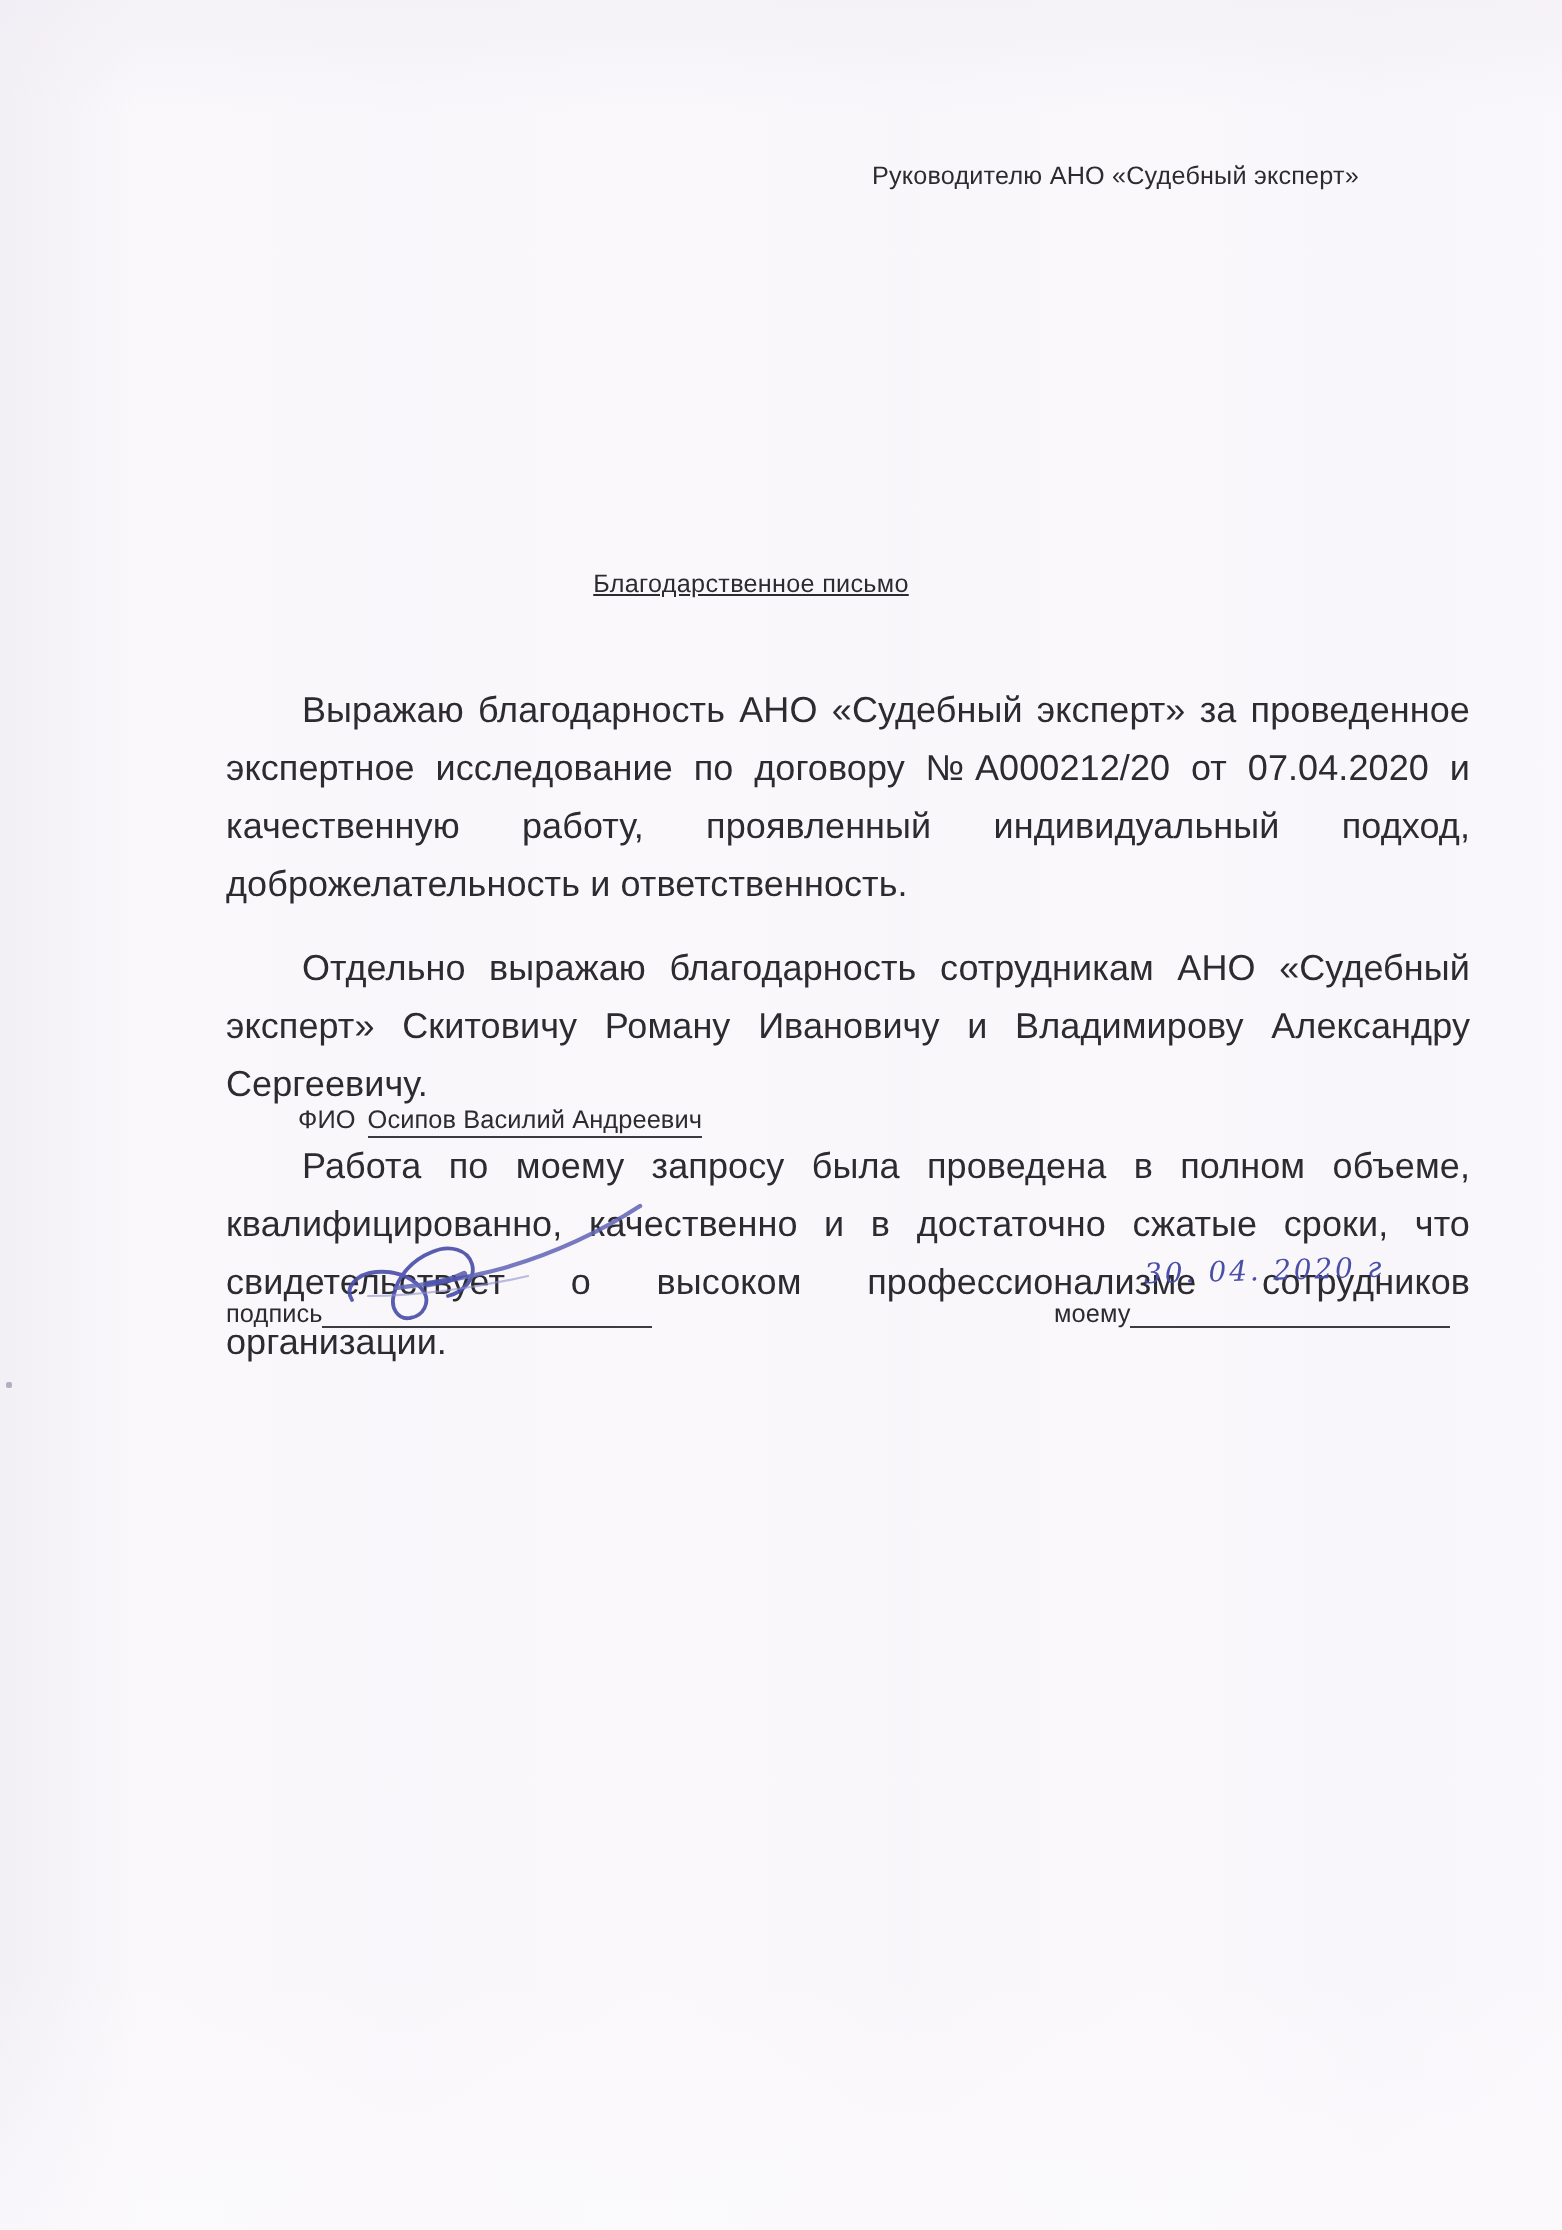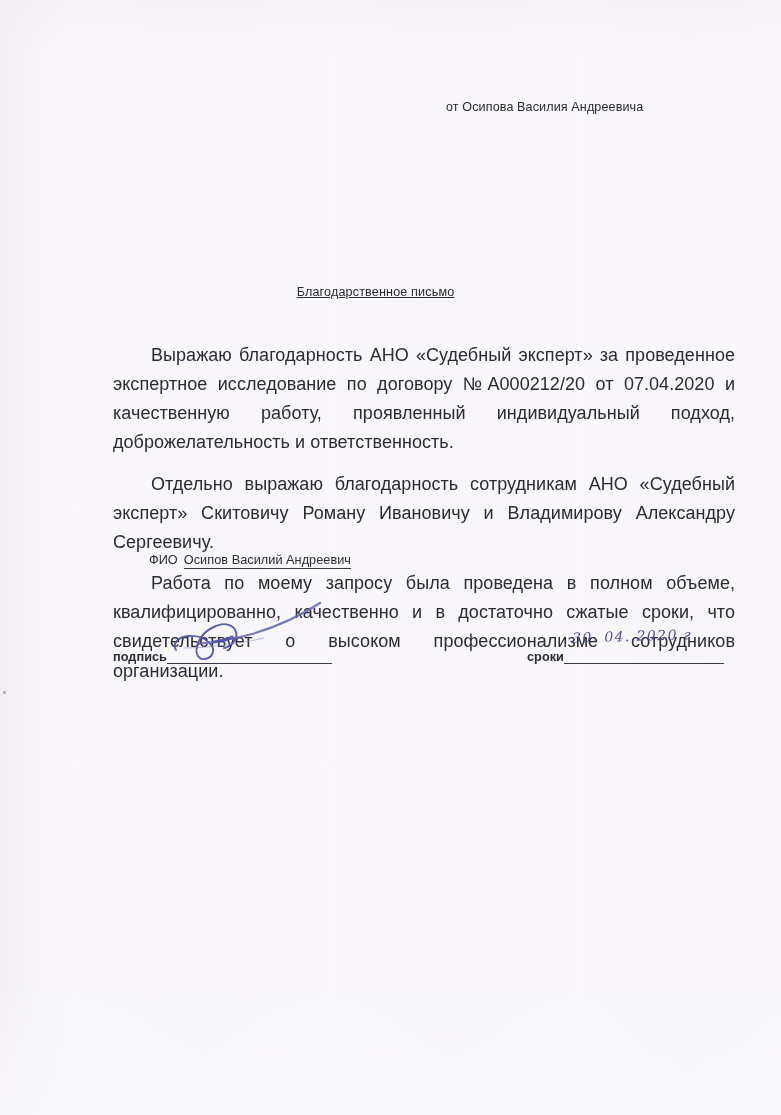--- a/index.html
+++ b/index.html
@@ -114,21 +114,20 @@
     left: 113px;
     top: 640px;
     width: 622px;
     height: 24px;
   }
   .field { position: absolute; white-space: nowrap; }
   .field-label {
     font-size: 12.7px;
     letter-spacing: 0.05px;
     vertical-align: bottom;
-    font-weight: bold;
   }
   .rule {
     display: inline-block;
     border-bottom: 1.4px solid #3c3c42;
     vertical-align: bottom;
     height: 12px;
   }
   .sign-field { left: 0px; bottom: 0; }
   .sign-field .rule { width: 165px; }
   .date-field { left: 414px; bottom: 0; }
@@ -167,41 +166,41 @@
     opacity: 0.75;
   }
 </style>
 </head>
 <body>
 
 <div class="page">
   <div class="layer">
 
     <div class="addressee">
-      <div class="line2">от  Осипова Василия Андреевича</div>
+      <div>Руководителю АНО «Судебный эксперт»</div>
     </div>
 
     <div class="doc-title">Благодарственное письмо</div>
 
     <div class="body-block">
       <p class="para">Выражаю благодарность АНО «Судебный эксперт» за проведенное экспертное исследование по договору №А000212/20 от 07.04.2020 и качественную работу, проявленный индивидуальный подход, доброжелательность и ответственность.</p>
       <p class="para">Отдельно выражаю благодарность сотрудникам АНО «Судебный эксперт» Скитовичу Роману Ивановичу и Владимирову Александру Сергеевичу.</p>
       <p class="para">Работа по моему запросу была проведена в полном объеме, квалифицированно, качественно и в достаточно сжатые сроки, что свидетельствует о высоком профессионализме сотрудников организации.</p>
     </div>
 
     <div class="fio-row">
       <span class="fio-label">ФИО</span><span class="fio-value">Осипов Василий  Андреевич</span>
     </div>
 
     <div class="sign-row">
       <div class="field sign-field">
         <span class="field-label">подпись</span><span class="rule"></span>
       </div>
       <div class="field date-field">
-        <span class="field-label">сроки</span><span class="rule"></span>
+        <span class="field-label">моему</span><span class="rule"></span>
       </div>
     </div>
 
     <div class="signature-mark">
       <svg width="200" height="72" viewBox="0 0 200 72" fill="none" xmlns="http://www.w3.org/2000/svg">
         <path d="M8 58 C4 52, 10 45, 20 44 C32 43, 40 48, 44 54 C47 59, 44 66, 37 67 C31 68, 27 62, 29 55 C31 46, 38 38, 48 34 C57 30, 66 33, 68 40 C70 47, 64 54, 56 56" stroke="#4a4fa8" stroke-width="1.9" stroke-linecap="round" stroke-linejoin="round" opacity="0.92"></path>
         <path d="M30 52 C48 50, 66 47, 84 42 C108 35, 132 24, 152 11" stroke="#6468b8" stroke-width="2.2" stroke-linecap="round" opacity="0.88"></path>
         <path d="M46 50 C54 49, 60 47, 64 45" stroke="#4a4fa8" stroke-width="3.2" stroke-linecap="round" opacity="0.8"></path>
         <path d="M16 56 C40 56, 70 52, 96 46" stroke="#8e91cc" stroke-width="1.1" stroke-linecap="round" opacity="0.6"></path>
       </svg>

